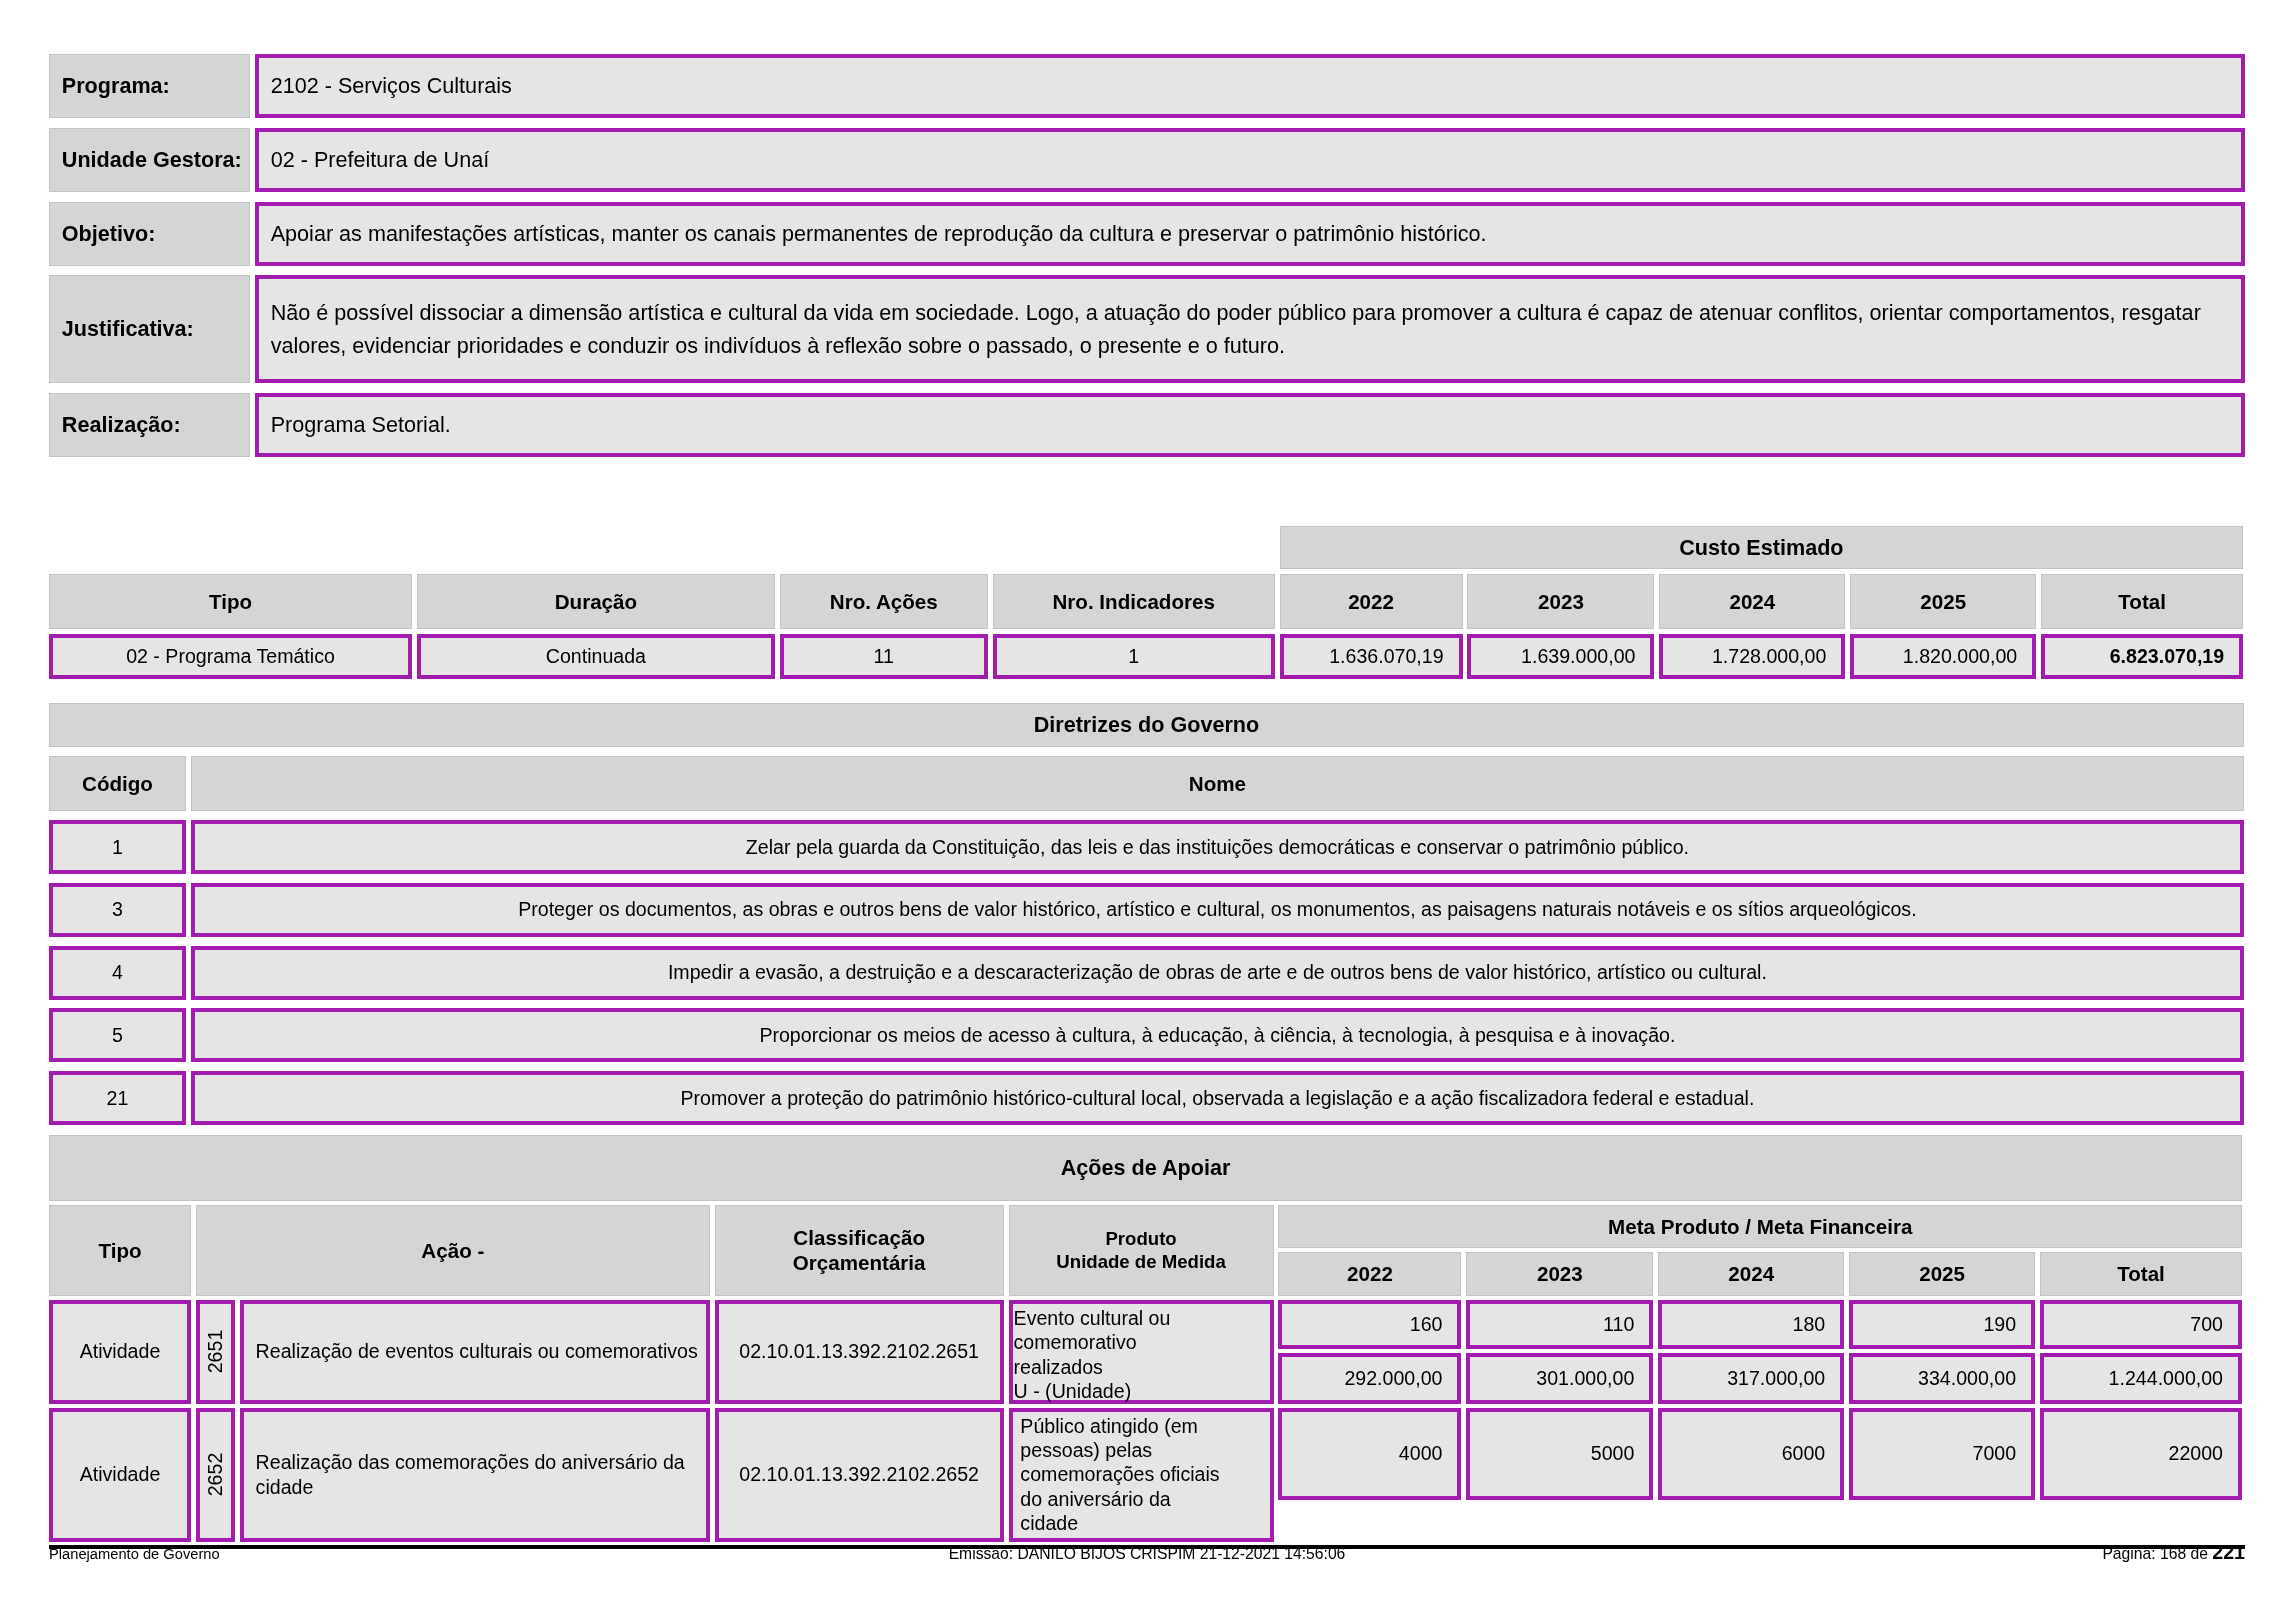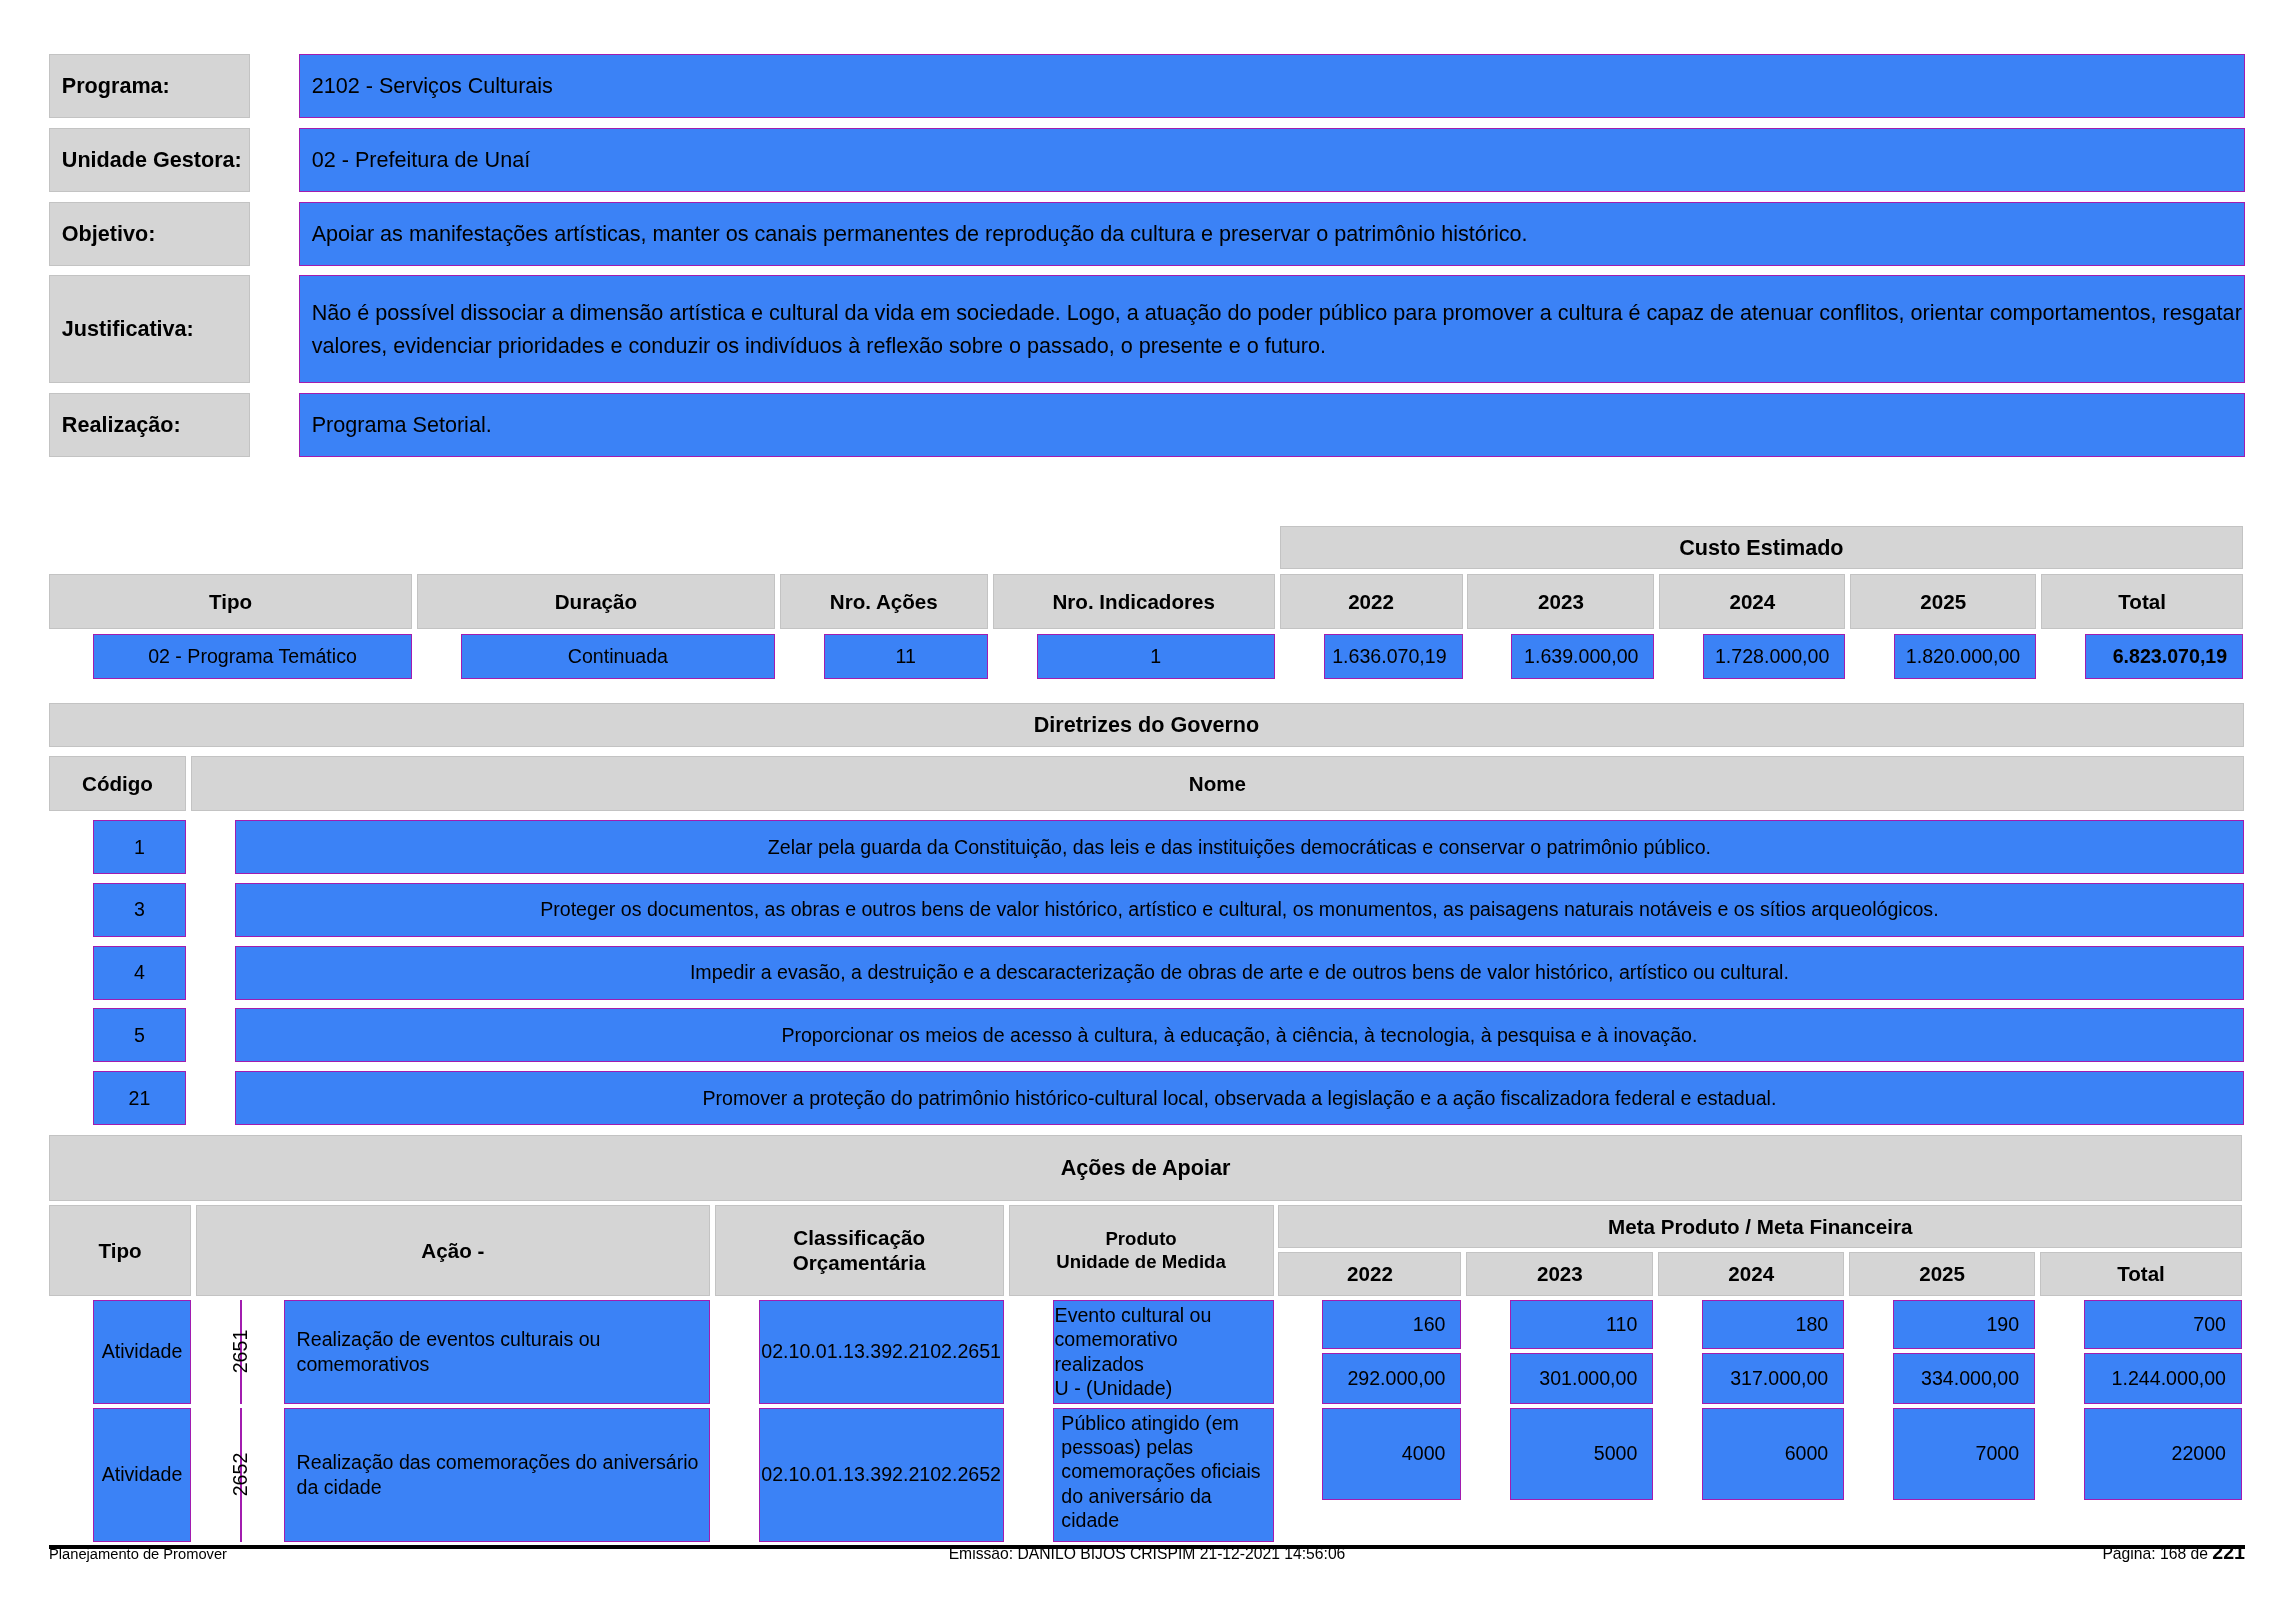--- a/index.html
+++ b/index.html
@@ -1,21 +1,21 @@
 <!DOCTYPE html>
 <html><head>
 <meta charset="utf-8">
 <style>
   html,body{margin:0;padding:0;background:#fff;}
   body{width:2293px;height:1620px;position:relative;font-family:"Liberation Sans",sans-serif;color:#000;overflow:hidden;}
   .page{position:absolute;left:49px;top:54px;width:2196px;}
 
   
   .gcell{background:#d5d5d5;border:1px solid #c3c3c3;box-sizing:border-box;}
-  .wcell{background:#3b82f6;border:1px solid #a21caf;box-sizing:border-box;margin-left:44px;}
+  .wcell{background:#e5e5e5;border:4px solid #a21caf;box-sizing:border-box;}
   .cell{display:flex;align-items:center;}
   .jc{justify-content:center;text-align:center;}
   .jr{justify-content:flex-end;text-align:right;padding-right:15px;}
   .jl{justify-content:flex-start;text-align:left;padding-left:11.8px;}
   .b{font-weight:bold;}
   .ml{white-space:pre-line;}
 
   
   .info-row{display:grid;grid-template-columns:201px 1990px;column-gap:4.9px;margin-bottom:9.8px;}
   .info-label{height:64px;font-size:21.6px;}
@@ -186,20 +186,20 @@
     <div class="wcell cell jr dt metacell-tall">5000</div>
     <div class="wcell cell jr dt metacell-tall">6000</div>
     <div class="wcell cell jr dt metacell-tall">7000</div>
     <div class="wcell cell jr dt metacell-tall">22000</div>
   </div>
 
   <div class="cutline"></div>
 </div>
 
 <div class="footer">
-  <div class="fl">Planejamento de Promover</div>
+  <div class="fl">Planejamento de Governo</div>
   <div class="fc">Emissão: DANILO BIJOS CRISPIM 21-12-2021 14:56:06</div>
   <div class="fr">
     <span>Página: 168 de</span>
     <span class="pagenum">221</span>
   </div>
 </div>
 
 
 </body></html>

